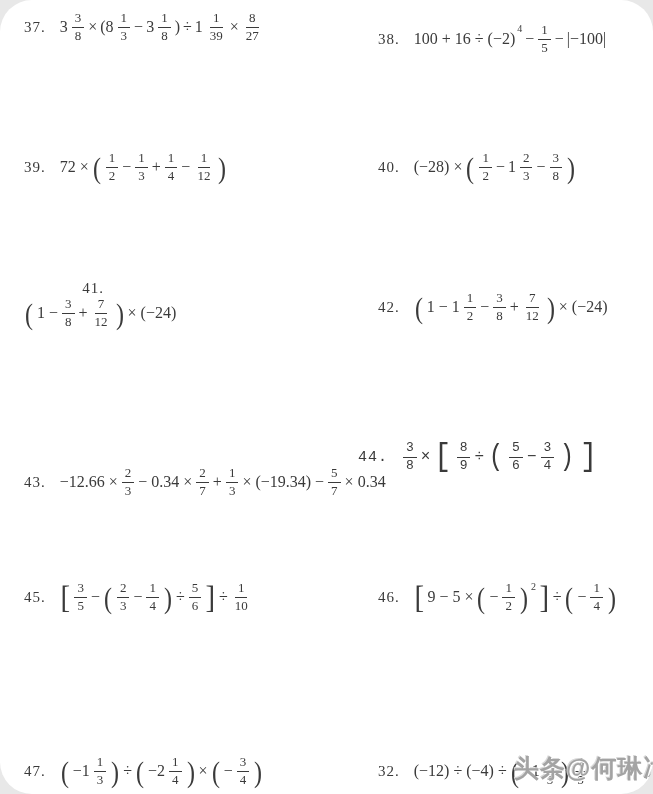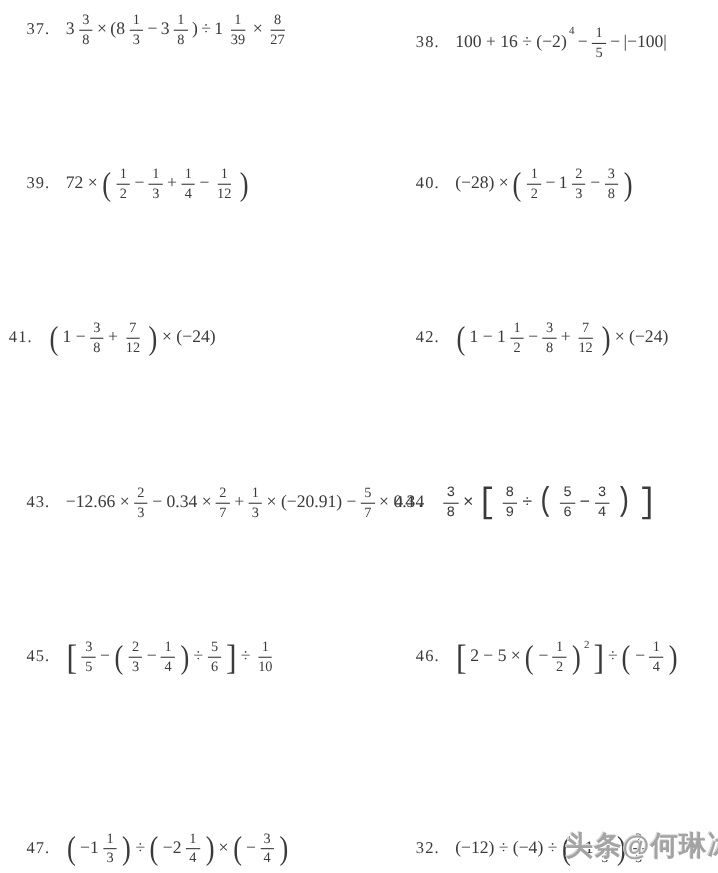--- a/index.html
+++ b/index.html
@@ -77,21 +77,21 @@
     font-weight:700;
     letter-spacing:1px;
     white-space:nowrap;
     text-shadow:1px 1px 0 #ffffff, -1px -1px 0 #d9d9d9;
     z-index:5;
   }
 </style>
 </head>
 <body>
 
-<div class="page" style="color: rgb(58, 58, 58);">
+<div class="page" style="color: rgb(58, 58, 58); border-radius: 32px;">
   <div id="problems">
       <div class="problem" style="top: 0px; left: 24px;">
         <span class="pnum">37.</span>
         <span class="expr">
           <span class="tx">3</span>
           <span class="frac">
             <span class="num">3</span>
             <span class="den">8</span>
           </span>
           <span class="tx">×</span>
@@ -177,21 +177,21 @@
             <span class="den">3</span>
           </span>
           <span class="tx">−</span>
           <span class="frac">
             <span class="num">3</span>
             <span class="den">8</span>
           </span>
           <span class="bigp">)</span>
         </span>
       </div>
-      <div class="problem" style="top: 280px; left: 8px;">
+      <div class="problem" style="top: 280px; left: 24px; flex-direction: column;">
         <span class="pnum">41.</span>
         <span class="expr">
           <span class="bigp">(</span>
           <span class="tx">1 −</span>
           <span class="frac">
             <span class="num">3</span>
             <span class="den">8</span>
           </span>
           <span class="tx">+</span>
           <span class="frac">
@@ -218,39 +218,39 @@
           </span>
           <span class="tx">+</span>
           <span class="frac">
             <span class="num">7</span>
             <span class="den">12</span>
           </span>
           <span class="bigp">)</span>
           <span class="tx">× (−24)</span>
         </span>
       </div>
-      <div class="problem" style="top: 430px; left: 24px; justify-content: center;">
+      <div class="problem" style="top: 455px; left: 24px; justify-content: center;">
         <span class="pnum">43.</span>
         <span class="expr">
           <span class="tx">−12.66 ×</span>
           <span class="frac">
             <span class="num">2</span>
             <span class="den">3</span>
           </span>
           <span class="tx">− 0.34 ×</span>
           <span class="frac">
             <span class="num">2</span>
             <span class="den">7</span>
           </span>
           <span class="tx">+</span>
           <span class="frac">
             <span class="num">1</span>
             <span class="den">3</span>
           </span>
-          <span class="tx">× (−20.91) −</span>
+          <span class="tx">× (−19.34) −</span>
           <span class="frac">
             <span class="num">5</span>
             <span class="den">7</span>
           </span>
           <span class="tx">× 0.34</span>
         </span>
       </div>
       <div class="problem" style="top: 430px; left: 358px; font-family: Liberation Mono, monospace;">
         <span class="pnum">44.</span>
         <span class="expr">
@@ -309,21 +309,21 @@
           <span class="frac">
             <span class="num">1</span>
             <span class="den">10</span>
           </span>
         </span>
       </div>
       <div class="problem" style="top: 570px; left: 378px;">
         <span class="pnum">46.</span>
         <span class="expr">
           <span class="bigb">[</span>
-          <span class="tx">2 − 5 ×</span>
+          <span class="tx">9 − 5 ×</span>
           <span class="bigp">(</span>
           <span class="tx">−</span>
           <span class="frac">
             <span class="num">1</span>
             <span class="den">2</span>
           </span>
           <span class="bigp">)</span>
           <span class="sup">2</span>
           <span class="bigb">]</span>
           <span class="tx">÷</span>

